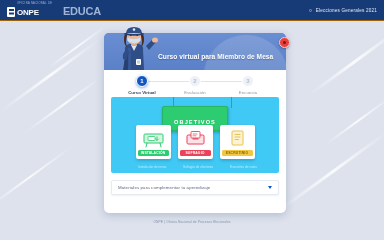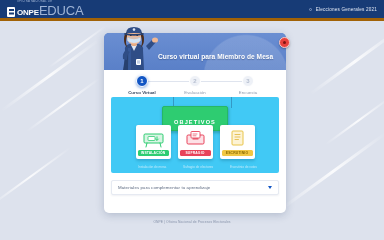--- a/index.html
+++ b/index.html
@@ -34,21 +34,21 @@
   .s7 { left: -20px; top: 176px; width: 100px; height: 2px; }
 
   
   #topbar {
     position: relative; z-index: 5;
     height: 21px;
     background: #173b76;
     display: flex; align-items: center;
     justify-content: space-between;
     padding: 0 7px;
-    border-bottom: 3px solid #a16207;
+    border-bottom: 1px solid #a16207;
   }
   #brand { display: flex; align-items: flex-end; gap: 2px; }
   .brand-mark {
     width: 8px; height: 10px;
     background: #ffffff;
     border-radius: 1px;
     position: relative;
     flex: none;
   }
   .brand-mark::after {
@@ -62,22 +62,23 @@
     font-size: 2.6px; letter-spacing: .35px;
     color: #a9bcdb; text-transform: uppercase;
     margin-bottom: 1px; white-space: nowrap;
   }
   .brand-main { display: flex; align-items: baseline; }
   .brand-onpe {
     font-size: 8px; font-weight: bold; color: #ffffff;
     letter-spacing: -.2px;
   }
   .brand-educa {
-    font-size: 13px; font-weight: normal; color: #9fb4d6;
+    font-size: 11px; font-weight: bold; color: #9fb4d6;
     letter-spacing: -.2px;
+    margin-left: 24px;
   }
   #topbar-right {
     display: flex; align-items: center; gap: 4px;
   }
   #election-label {
     font-size: 4.6px; color: #e4eaf6; letter-spacing: .2px;
     white-space: nowrap;
   }
   .dot-sep {
     width: 3px; height: 3px; border-radius: 50%;

